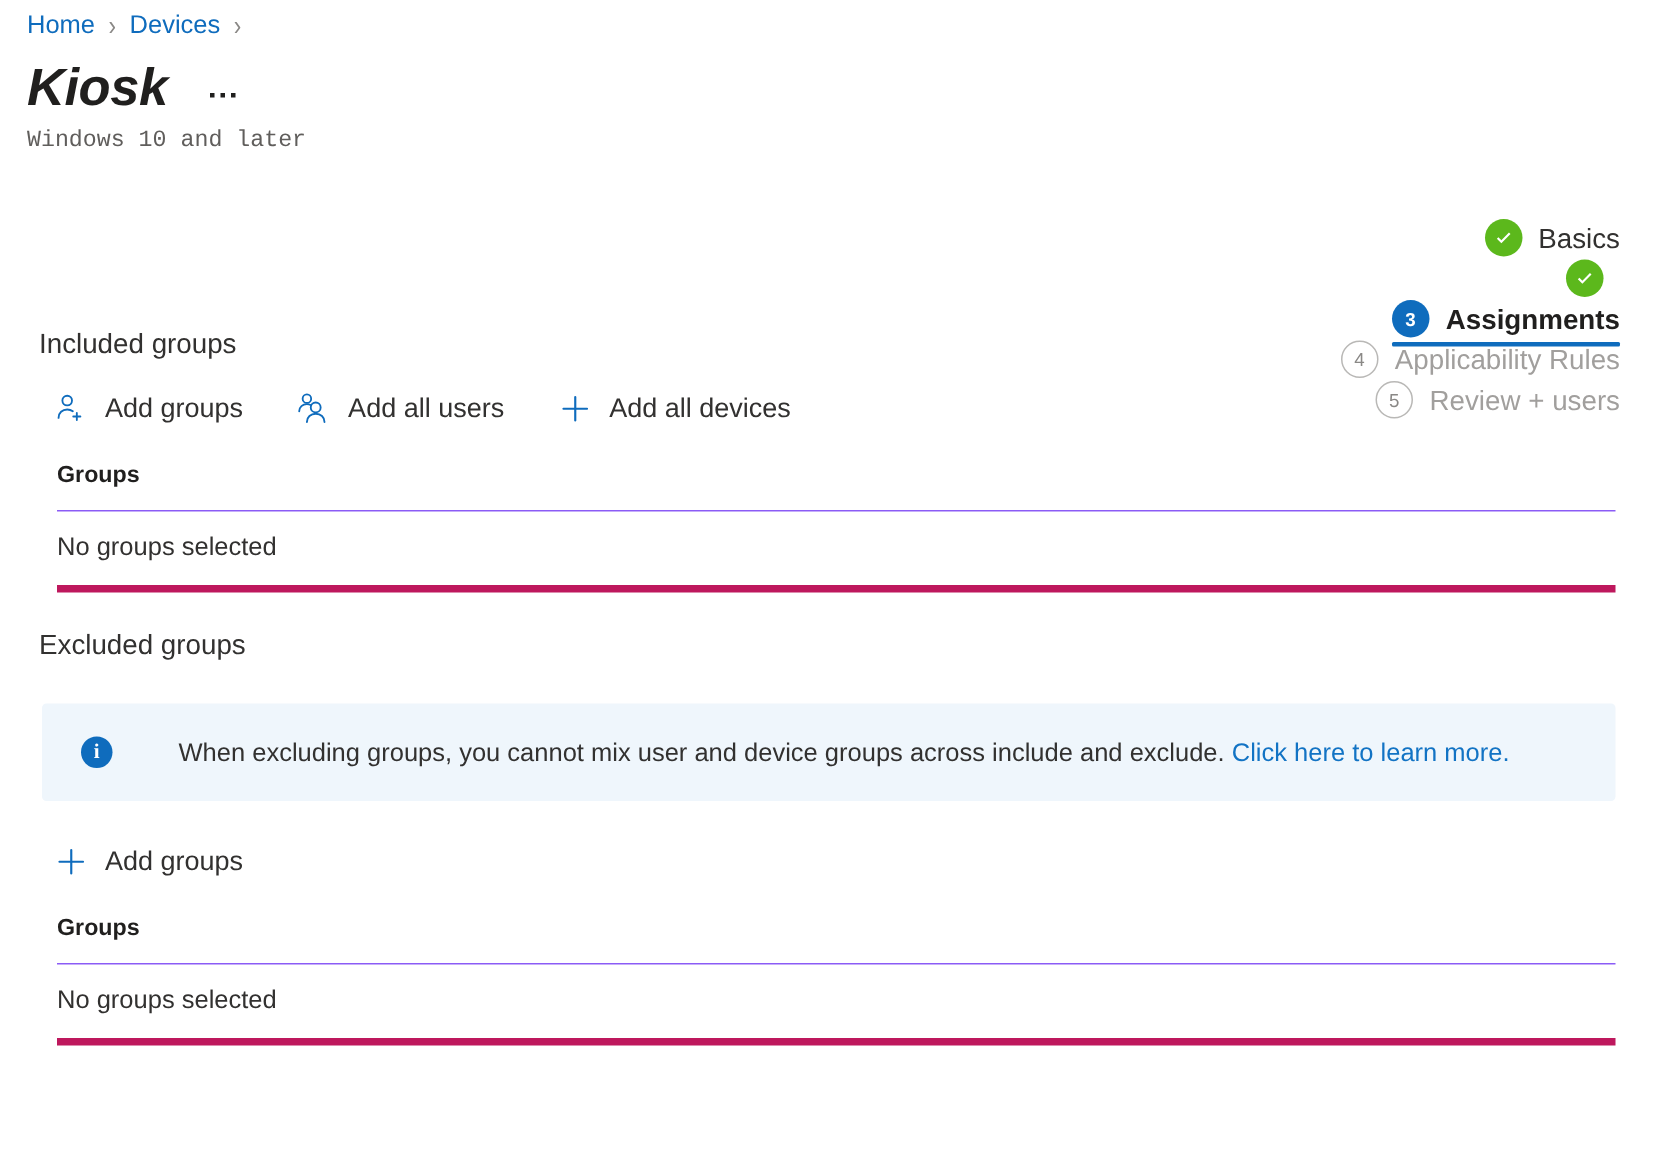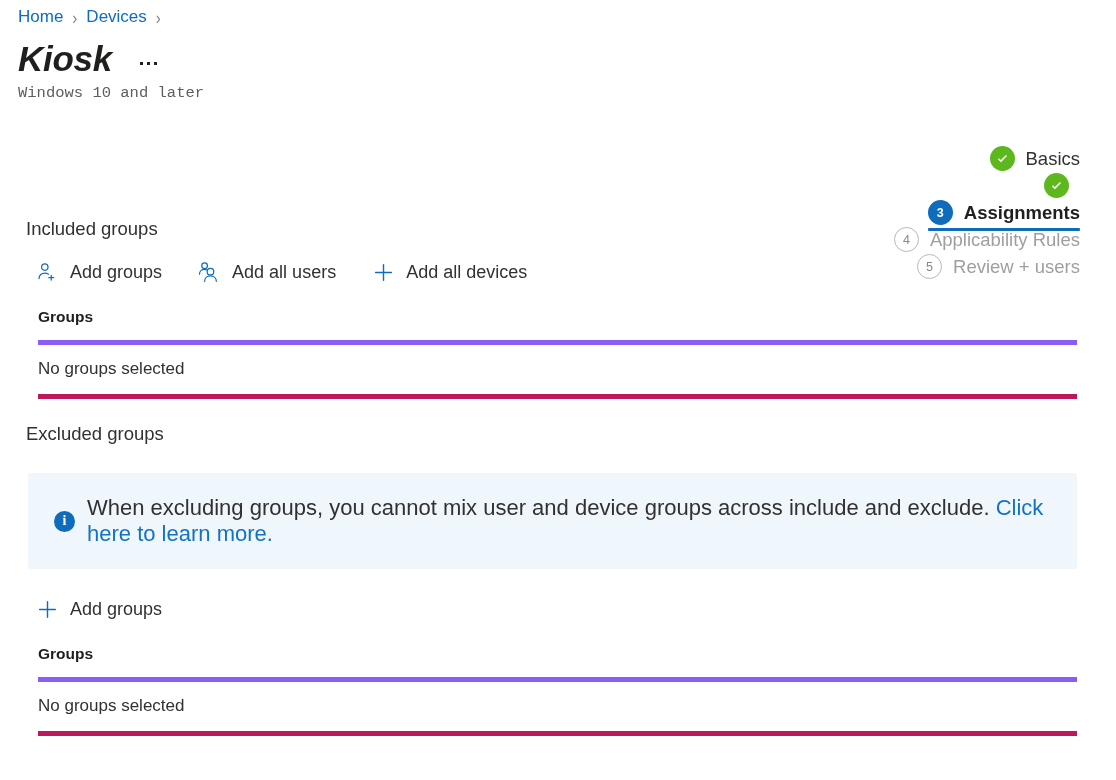--- a/index.html
+++ b/index.html
@@ -181,21 +181,21 @@
   
   .table {
     margin: 18px 0 0 38px;
     width: 1039px;
   }
   .table .th {
     font-size: 15.5px;
     font-weight: 700;
     color: #201f1e;
     padding-bottom: 14px;
-    border-bottom: 5px solid #8b5cf6;
+    border-bottom: 1px solid #8b5cf6;
   }
   .table .td {
     font-size: 17px;
     color: #323130;
     padding: 14px 0 15px 0;
     border-bottom: 5px solid #be185d;
   }
 
   
   .banner {
@@ -218,22 +218,23 @@
     font-weight: 700;
     display: flex;
     align-items: center;
     justify-content: center;
     flex: none;
     margin: 0 12px 0 26px;
     font-family: "Liberation Serif", serif;
     line-height: 1;
   }
   .banner-text {
-    font-size: 22px;
-    color: #323130;
+    font-size: 17px;
+    color: #323130;
+    margin-left: 32px;
   }
   .banner-link {
     color: #1273c4;
     cursor: pointer;
   }
 </style>
 </head>
 <body>
 
 <div class="breadcrumb">

